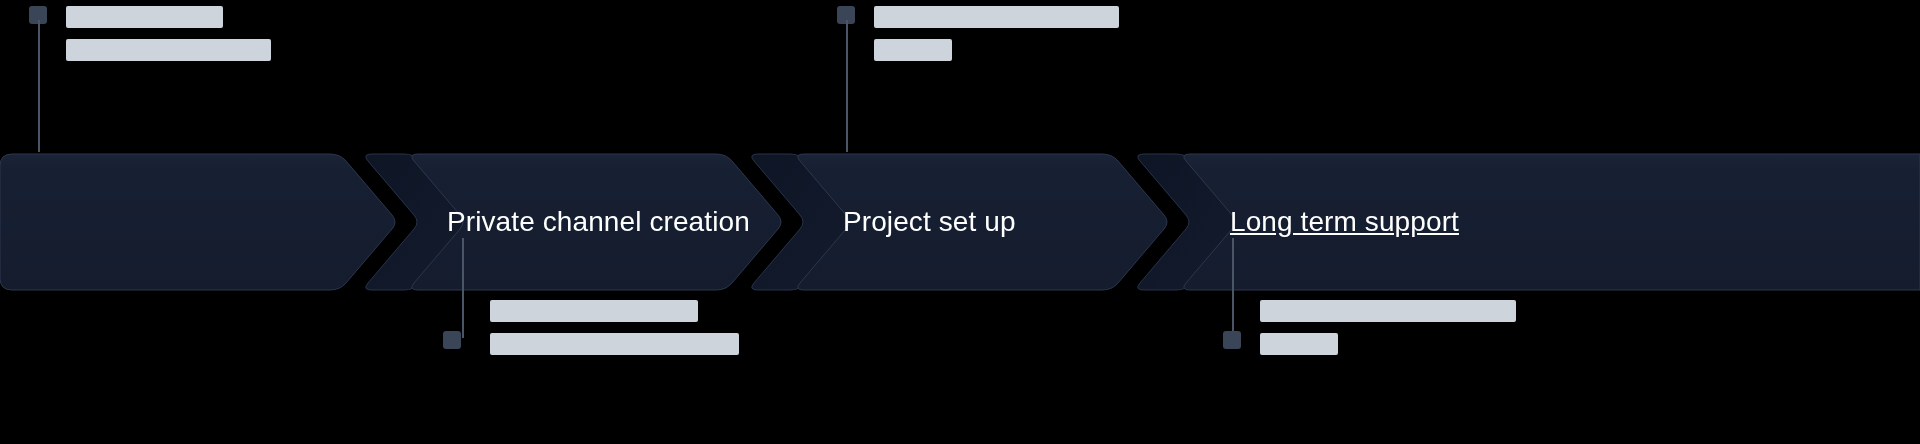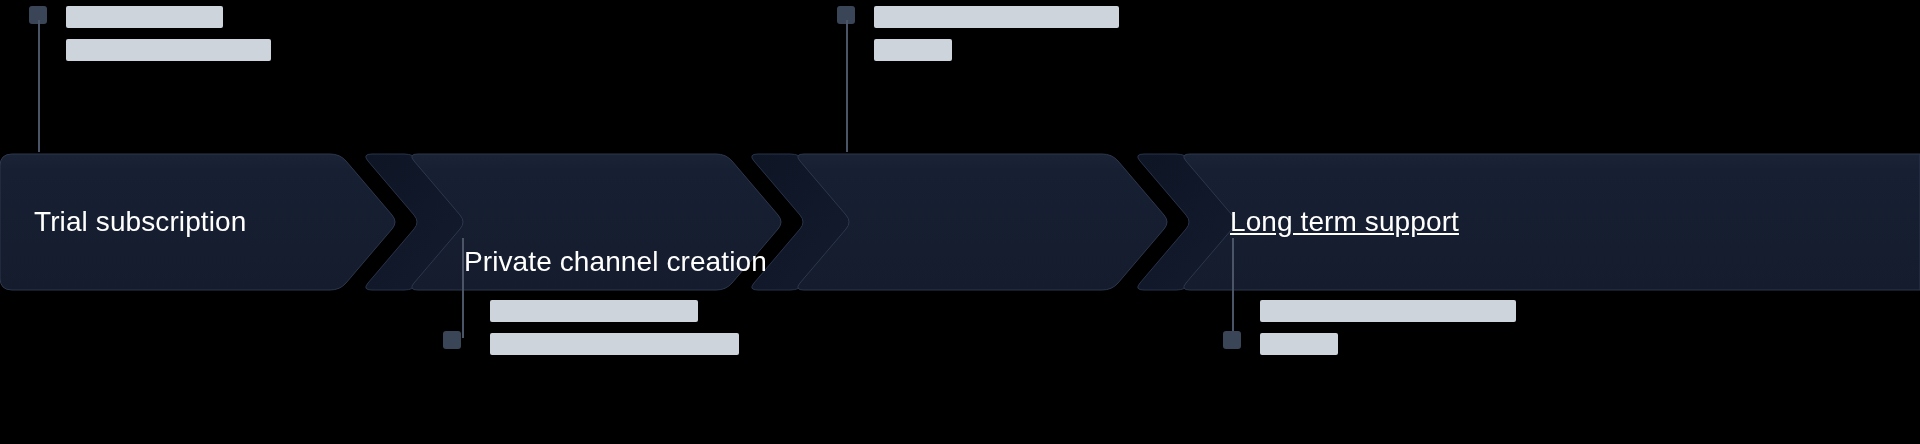--- a/index.html
+++ b/index.html
@@ -115,22 +115,22 @@
                L 1192 131 Q 1186 138 1176 138 L 1144 138
                Q 1134 138 1140 131 L 1186 77 Q 1192 70 1186 63
                L 1140 9 Q 1134 2 1144 2 Z" fill="url(#notchGrad)" stroke="#28334a" stroke-width="1"></path>
 
       <path d="M 1190 2 L 1920 2 L 1920 138 L 1190 138
                Q 1180 138 1186 131 L 1232 77 Q 1238 70 1232 63
                L 1186 9 Q 1180 2 1190 2 Z" fill="url(#bodyGrad)" stroke="#2c374d" stroke-width="1"></path>
     </svg>
   </div>
 
-  <div class="step-label" style="left:34px;">Trial subscription</div>
-  <div class="step-label" style="left:464px;margin-top:40px;">Private channel creation</div>
+  <div class="step-label" style="left:447px;">Private channel creation</div>
+  <div class="step-label" style="left:843px;">Project set up</div>
   <div class="step-label" style="left:1230px;text-decoration:underline;">Long term support</div>
 
   <div class="connector-cap" style="left:29px; top:6px;"></div>
   <div class="connector-line" style="left:38px; top:20px; height:132px;"></div>
   <div class="callout" style="left:66px; top:6px;">
     <div class="callout-line" style="width:157px;"></div>
     <div class="callout-line" style="width:205px;"></div>
 
   </div>
 

